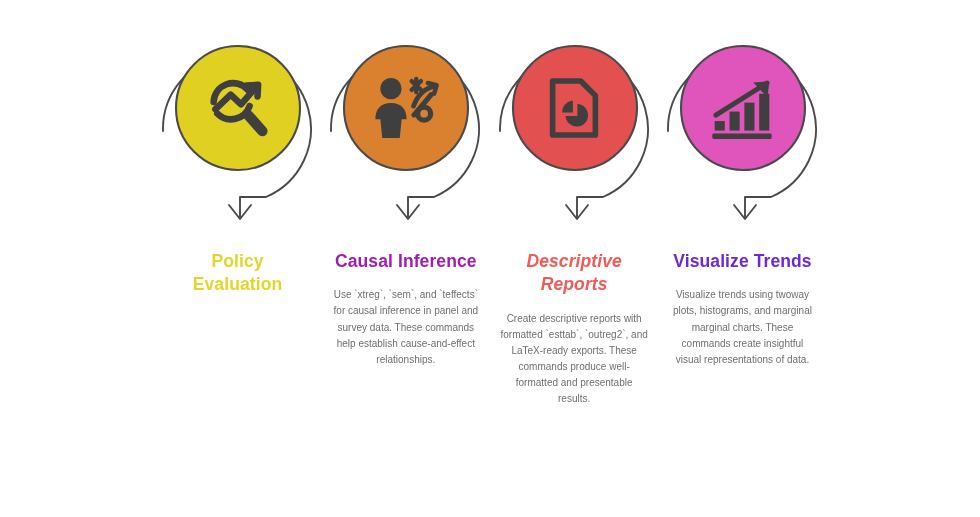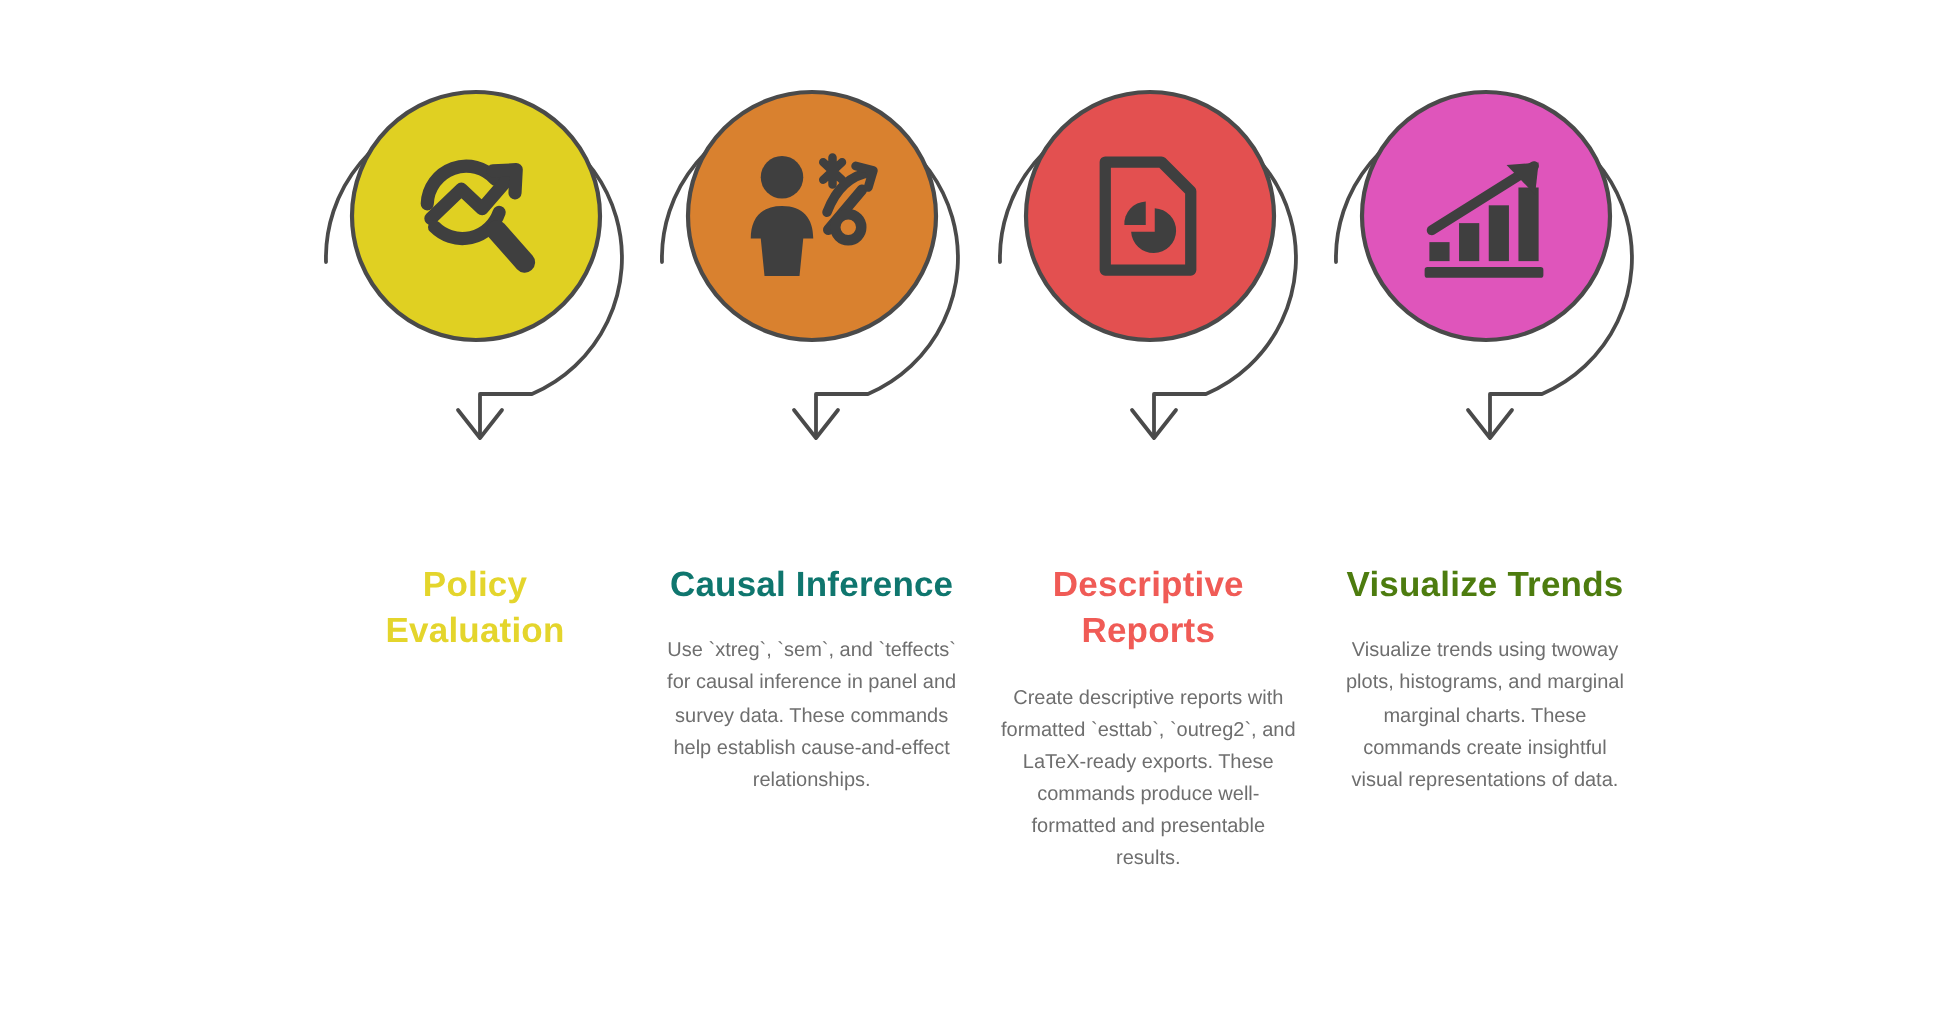--- a/index.html
+++ b/index.html
@@ -32,21 +32,20 @@
     flex-direction: row;
     align-items: flex-start;
     justify-content: space-between;
   }
 
   .column {
     width: 155px;
     display: flex;
     flex-direction: column;
     align-items: center;
-    gap: 31px;
   }
 
   
   .node-graphic {
     position: relative;
     width: 155px;
     height: 200px;
   }
   .node-graphic svg {
     display: block;
@@ -91,21 +90,21 @@
   .body-text {
     font-size: 10px;
     line-height: 1.62;
     color: #6e6e6e;
     margin: 0;
     padding: 0 2px;
   }
 
   .c0 .heading { color: #E4D52C; }
   .c1 .heading { color: #E8832B; }
-  .c2 .heading { color: #F05B56; }
+  .c2 .heading { color: #F05B56; font-style: italic; }
   .c3 .heading { color: #F15BC0; }
 </style>
 </head>
 <body>
 
 <div class="infographic">
 
   <div class="columns">
 
     <div class="column c0">
@@ -160,21 +159,21 @@
 
             <circle cx="46.5" cy="36.5" r="5.2" stroke="#3f3f3f" stroke-width="4.2" fill="none"></circle>
 
             <path d="M38 30.5 C42 20 48.5 15.5 55.5 14.5" stroke="#3f3f3f" stroke-width="3.8" fill="none" stroke-linecap="round"></path>
             <path d="M49.5 12 L56.5 13.8 L54.5 20.5" stroke="#3f3f3f" stroke-width="3.6" fill="none" stroke-linecap="round" stroke-linejoin="round"></path>
           </svg>
         </div>
       </div>
 
       <div class="text-block">
-        <p class="heading" style="color: #0f766e;">Causal Inference</p>
+        <p class="heading" style="color: #a21caf;">Causal Inference</p>
         <p class="body-text">Use `xtreg`, `sem`, and `teffects` for causal inference in panel and survey data. These commands help establish cause-and-effect relationships.</p>
       </div>
     </div>
 
     <div class="column c2">
 
       <div class="node-graphic">
         <svg width="155" height="200" viewBox="0 0 155 200">
           <path d="M 3 103 A 74 74 0 1 1 106 169 L 80 169 L 80 190" fill="none" stroke="#4a4a4a" stroke-width="1.9" stroke-linecap="round" stroke-linejoin="round"></path>
           <path d="M 69 177 L 80 191 L 91 177" fill="none" stroke="#4a4a4a" stroke-width="1.9" stroke-linecap="round" stroke-linejoin="round"></path>
@@ -212,19 +211,19 @@
             <rect x="34" y="27.5" width="8.5" height="23.5" fill="#3f3f3f"></rect>
             <rect x="46.5" y="20" width="8.5" height="31" fill="#3f3f3f"></rect>
             <rect x="7" y="53.5" width="50" height="4.5" rx="1.2" fill="#3f3f3f"></rect>
             <path d="M10 38 L53 11" stroke="#3f3f3f" stroke-width="4.2" stroke-linecap="round"></path>
             <path d="M41.5 10.5 L55 9.5 L53.5 23" fill="#3f3f3f"></path>
           </svg>
         </div>
       </div>
 
       <div class="text-block">
-        <p class="heading" style="color: #4d7c0f;">Visualize Trends</p>
+        <p class="heading" style="color: #6d28d9;">Visualize Trends</p>
         <p class="body-text">Visualize trends using twoway plots, histograms, and marginal marginal charts. These commands create insightful visual representations of data.</p>
       </div>
     </div>
 
   </div>
 </div>
 
 </body></html>

